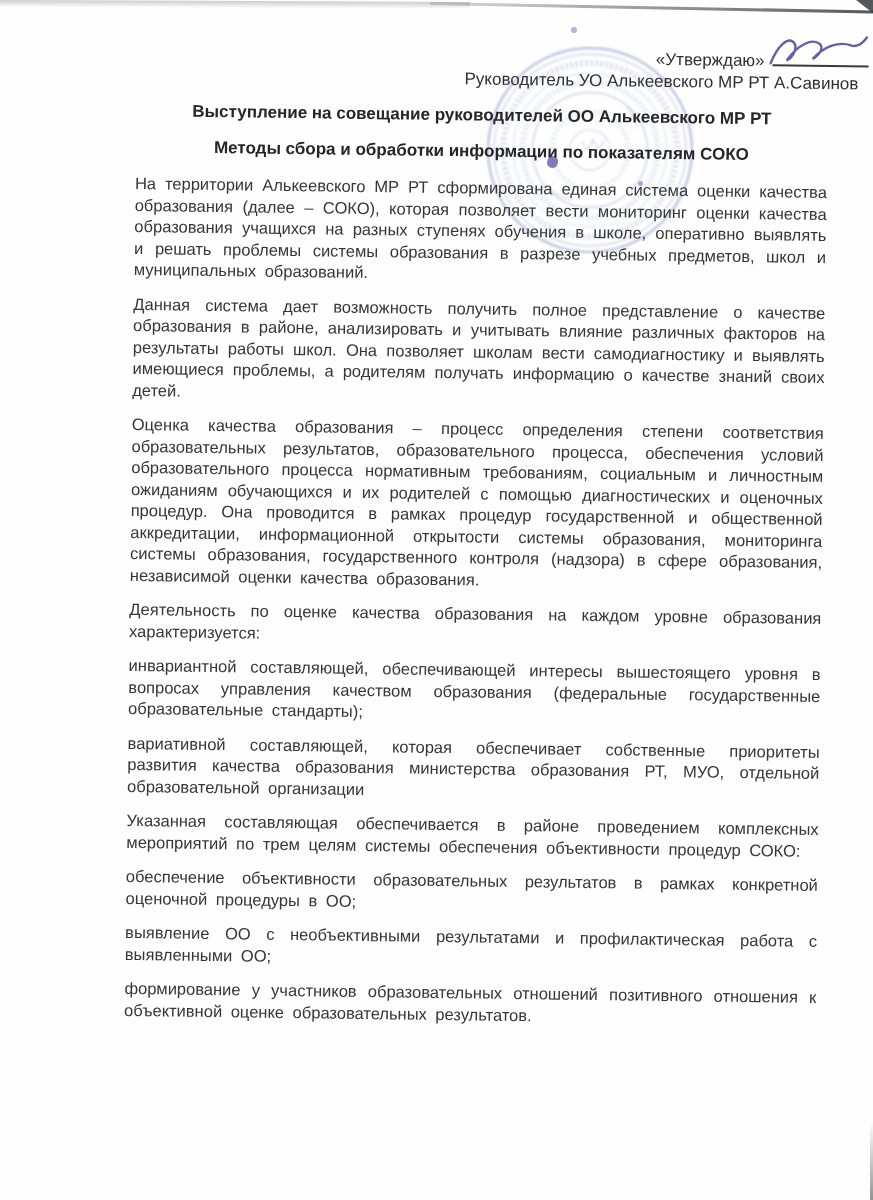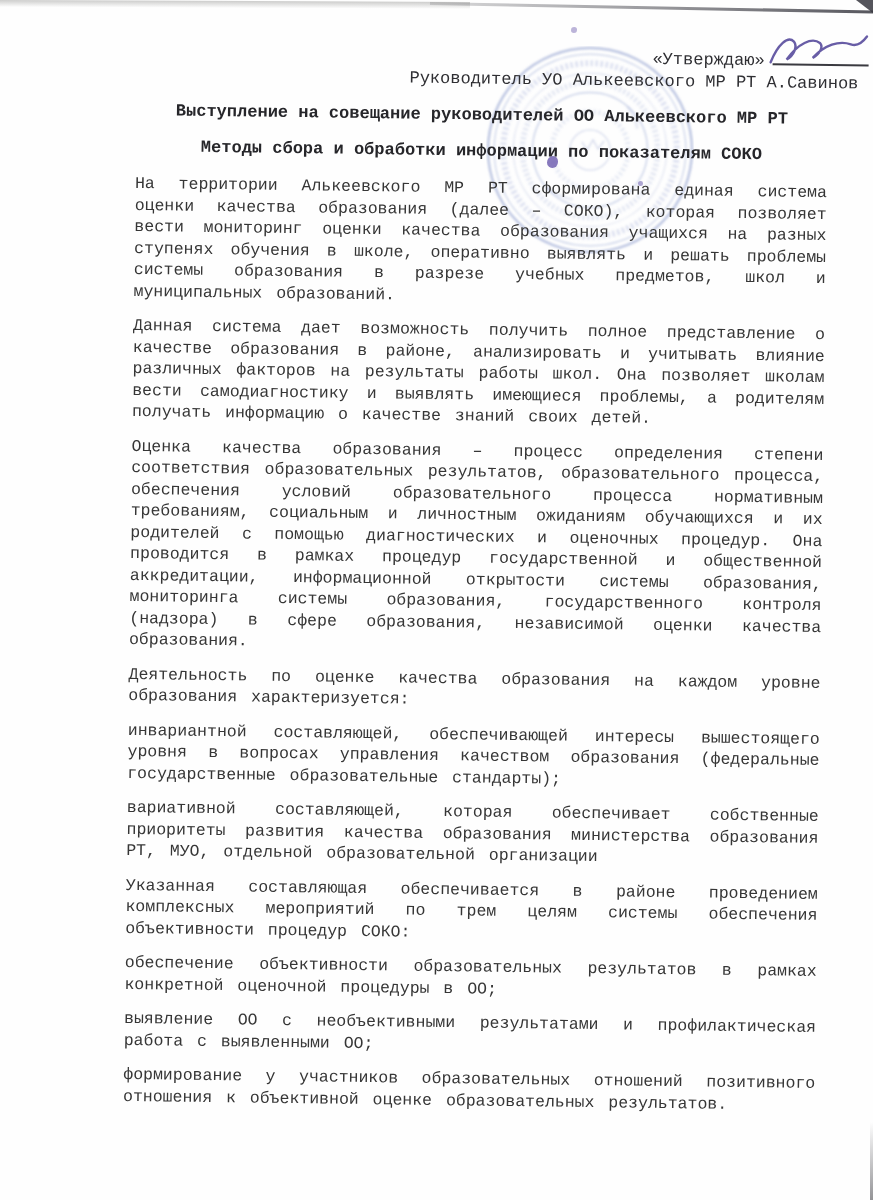--- a/index.html
+++ b/index.html
@@ -3,21 +3,21 @@
 <meta charset="utf-8">
 <style>
   html, body { margin: 0; padding: 0; background: #e8e8e8; }
   .scan-page {
     position: relative;
     width: 873px;
     height: 1200px;
     margin: 0 auto;
     background: #fefefe;
     overflow: hidden;
-    font-family: Liberation Mono, monospace;
+    font-family: Liberation Sans, sans-serif;
   }
 
   
   .smudge-top-left {
     position: absolute; left: 0; top: 0; width: 470px; height: 7px;
     background: linear-gradient(to bottom, rgba(125,125,122,0.38), rgba(255,255,255,0));
     transform: rotate(0.25deg); transform-origin: left top;
   }
   .line-top-right {
     position: absolute; left: 430px; top: 2px; width: 450px; height: 2.6px;

